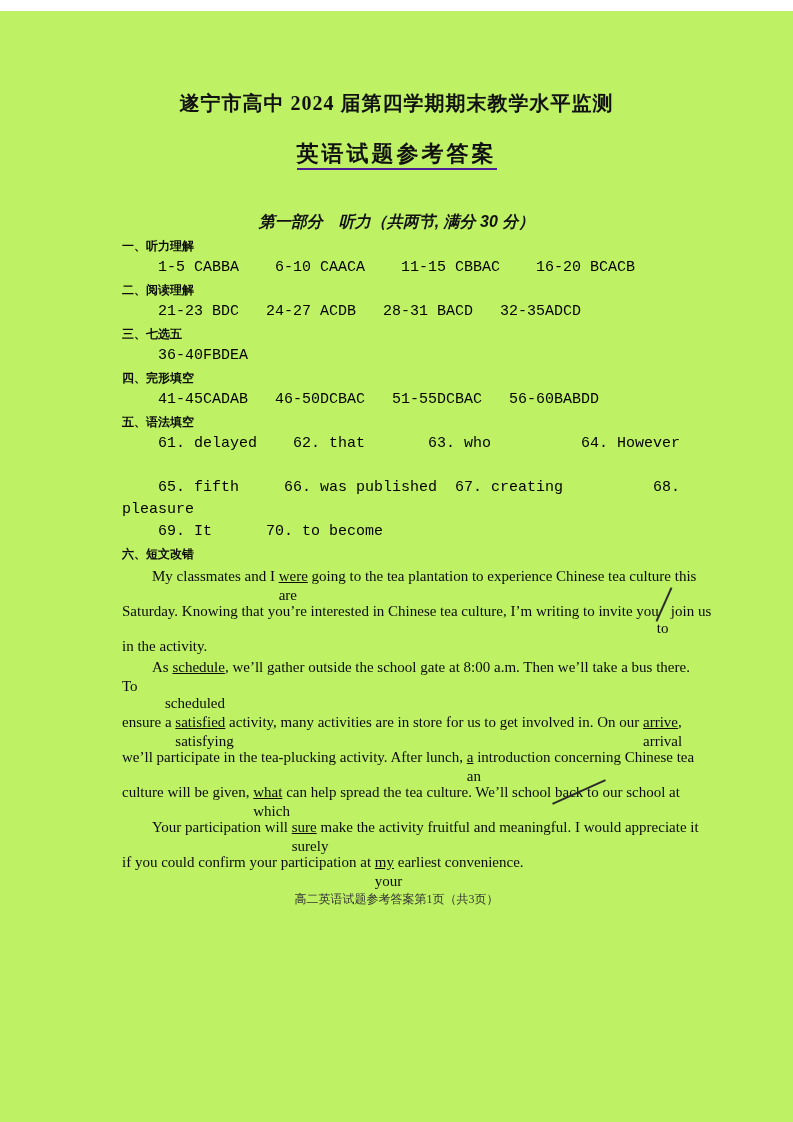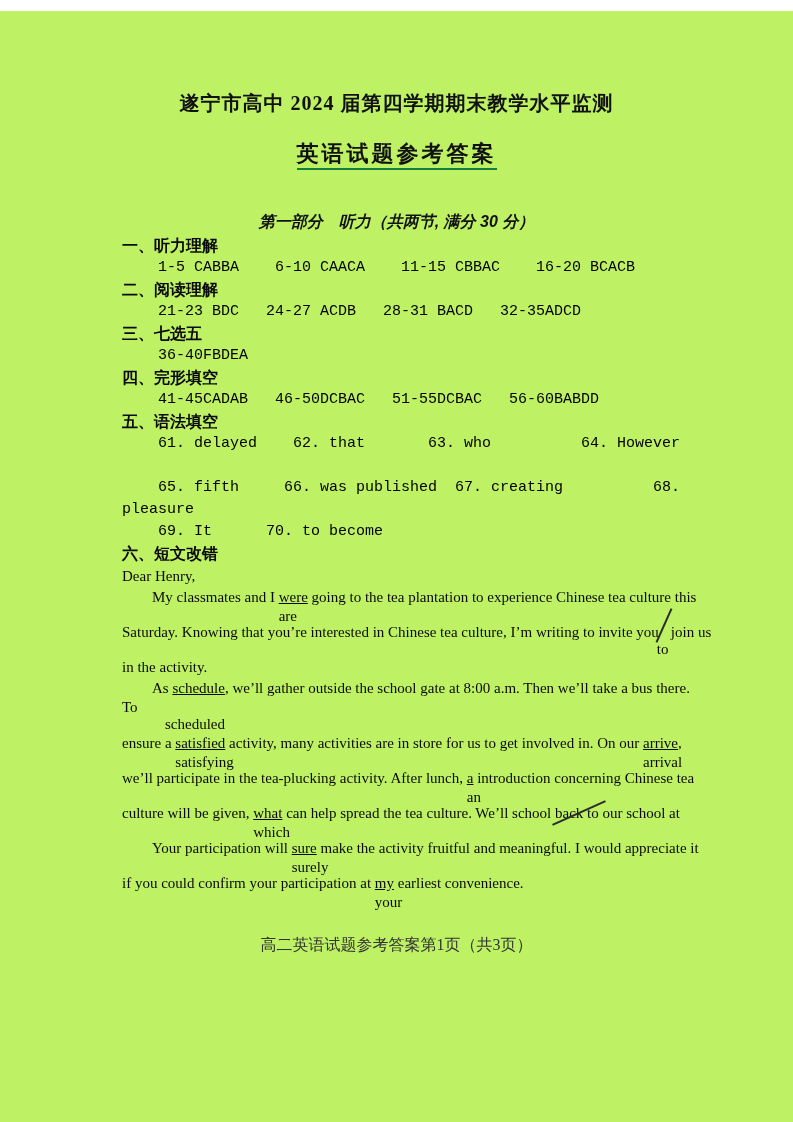--- a/index.html
+++ b/index.html
@@ -9,30 +9,30 @@
     margin:11px auto; overflow:hidden; color:#111;
     font-family:"Liberation Serif", serif;
   }
   .doc-title {
     padding-top:78px; text-align:center; font-size:20px; font-weight:700;
     letter-spacing:1px; line-height:28px;
   }
   .doc-subtitle { text-align:center; margin-top:22px; line-height:30px; }
   .doc-subtitle span {
     font-size:22px; font-weight:700; letter-spacing:3px;
-    border-bottom:2px solid #15803d; padding-bottom:2px;
+    border-bottom:2px solid #4c1d95; padding-bottom:2px;
   }
   .part-heading {
     margin-top:40px; text-align:center; font-size:16px; font-weight:700; line-height:22px;
     font-family:"Liberation Sans", sans-serif;
     font-style:italic;
   }
   .content { padding:2px 56px 0 122px; }
   .sec-heading {
-    font-size:16px; font-weight:700; line-height:22px;
+    font-size:12px; font-weight:700; line-height:22px;
     font-family:"Liberation Sans", sans-serif; color:#0a0a0a;
   }
   .ans-line {
     font-family:"Liberation Mono","DejaVu Sans Mono", monospace;
     font-size:15px; line-height:22px; white-space:pre; color:#000;
   }
   .letter { margin-top:1px; }
   .lt-line {
     font-size:15px; line-height:21px; white-space:pre-wrap; position:relative; color:#0a0a0a;
   }
@@ -50,22 +50,22 @@
     display:block; position:absolute; left:4px; top:-15px; width:2px; height:37px;
     background:#2b2b2b; transform:rotate(24deg);
   }
   .caret-mark .fix { left:-2px; }
   .strike { position:relative; }
   .strike::after {
     content:""; position:absolute; left:-5px; top:42%; width:58px; height:2px;
     background:#2b2b2b; transform:rotate(-24deg); transform-origin:center;
   }
   .footer {
-    position:absolute; left:0; right:0; top:924px; text-align:center;
-    font-size:16px; color:#333; font-family:"Liberation Serif", serif;
+    position:absolute; left:0; right:0; top:880px; text-align:center;
+    font-size:12px; color:#333; font-family:"Liberation Serif", serif;
   }
 </style>
 </head>
 <body>
 
 <div class="page">
   <div class="doc-title">遂宁市高中 2024 届第四学期期末教学水平监测</div>
   <div class="doc-subtitle">
     <span>英语试题参考答案</span>
   </div>
@@ -83,21 +83,20 @@
         <div class="ans-line">    41-45CADAB   46-50DCBAC   51-55DCBAC   56-60BABDD</div>
         <div class="sec-heading">五、语法填空</div>
         <div class="ans-line">    61. delayed    62. that       63. who          64. However</div>
         <div class="ans-line"> </div>
         <div class="ans-line">    65. fifth     66. was published  67. creating          68.</div>
         <div class="ans-line">pleasure</div>
         <div class="ans-line">    69. It      70. to become</div>
         <div class="sec-heading">六、短文改错</div>
       </div>
     <div id="letter" class="letter">
-        <div class="lt-line"><span>Dear Henry,</span></div>
         <div class="lt-line hasfix ind1"><span>My classmates and I </span><span class="err">were<span class="fix">are</span></span><span> going to the tea plantation to experience Chinese tea culture this</span></div>
         <div class="lt-line hasfix"><span>Saturday. Knowing that you’re interested in Chinese tea culture, I’m writing to invite you</span><span class="caret-mark"><i class="slash"></i><span class="fix">to</span></span><span>join us</span></div>
         <div class="lt-line"><span>in the activity.</span></div>
         <div class="lt-line ind1"><span>As </span><span class="err">schedule</span><span>, we’ll gather outside the school gate at 8:00 a.m. Then we’ll take a bus there.</span></div>
         <div class="lt-line small"><span>To</span></div>
         <div class="lt-line small ind2"><span>scheduled</span></div>
         <div class="lt-line hasfix"><span>ensure a </span><span class="err">satisfied<span class="fix">satisfying</span></span><span> activity, many activities are in store for us to get involved in. On our </span><span class="err">arrive<span class="fix">arrival</span></span><span>,</span></div>
         <div class="lt-line hasfix"><span>we’ll participate in the tea-plucking activity. After lunch, </span><span class="err">a<span class="fix">an</span></span><span> introduction concerning Chinese tea</span></div>
         <div class="lt-line hasfix"><span>culture will be given, </span><span class="err">what<span class="fix">which</span></span><span> can help spread the tea culture. We’ll school </span><span class="strike">back</span><span> to our school at</span></div>
         <div class="lt-line hasfix ind1"><span>Your participation will </span><span class="err">sure<span class="fix">surely</span></span><span> make the activity fruitful and meaningful. I would appreciate it</span></div>

